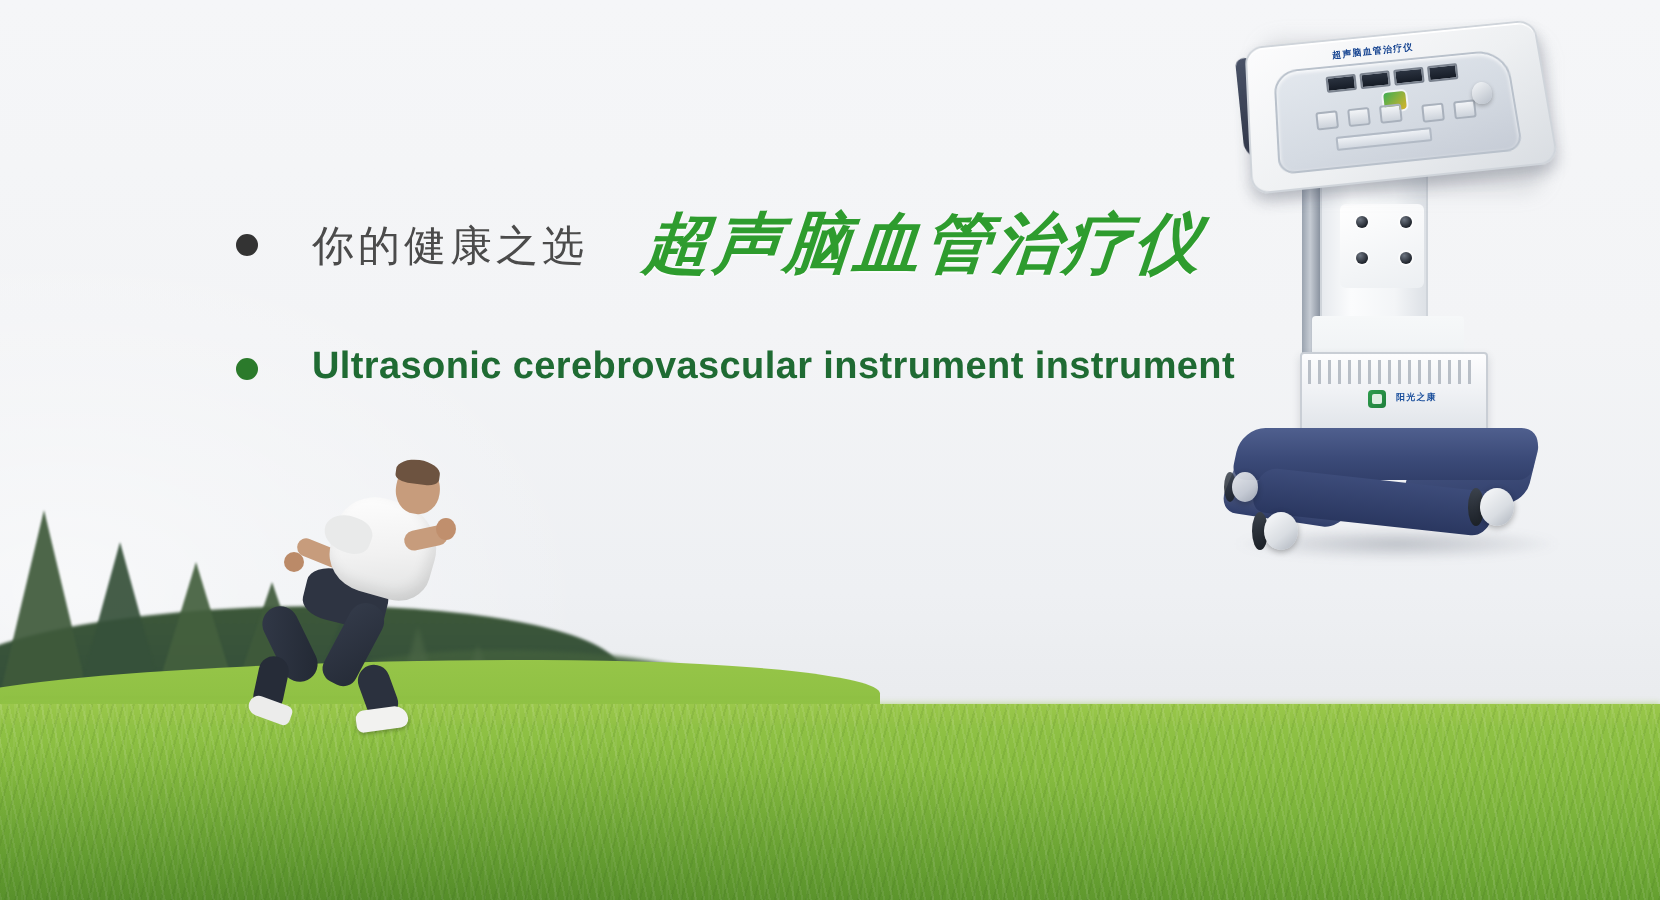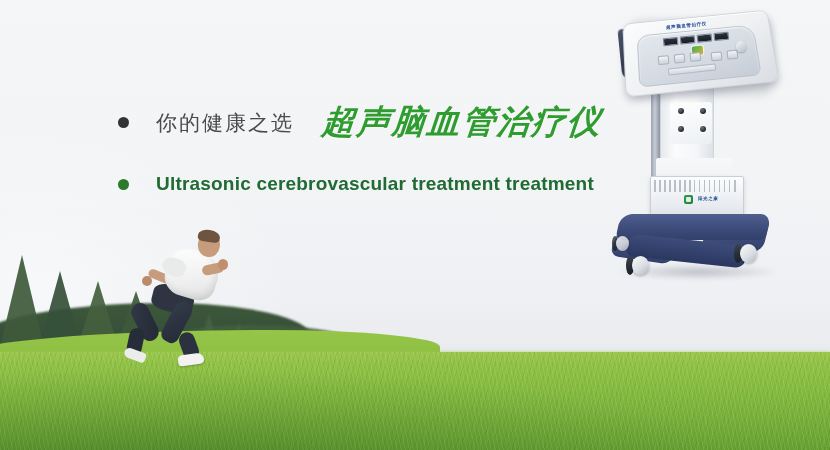--- a/index.html
+++ b/index.html
@@ -447,21 +447,21 @@
   </div>
 
   <div class="line line1">
     <span class="bullet"></span>
     <span class="cn-sub">你的健康之选</span>
     <span class="cn-title">超声脑血管治疗仪</span>
   </div>
 
   <div class="line line2">
     <span class="bullet"></span>
-    <span class="en-title">Ultrasonic cerebrovascular treatment treatment</span>
+    <span class="en-title">Ultrasonic cerebrovascular instrument instrument</span>
   </div>
 
   <div class="device">
 
     <div class="device-shadow"></div>
 
     <div class="post"></div>
     <div class="post-rail"></div>
     <div class="port-plate"></div>
     <div class="port p1"></div>

